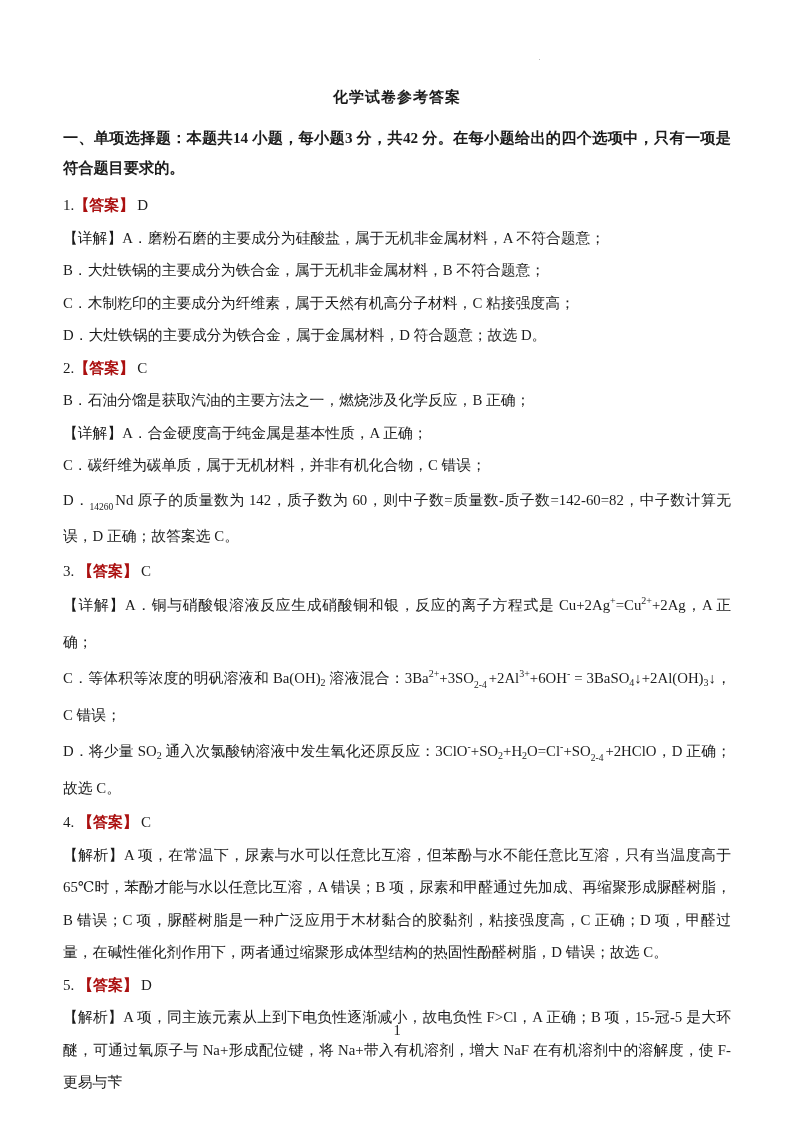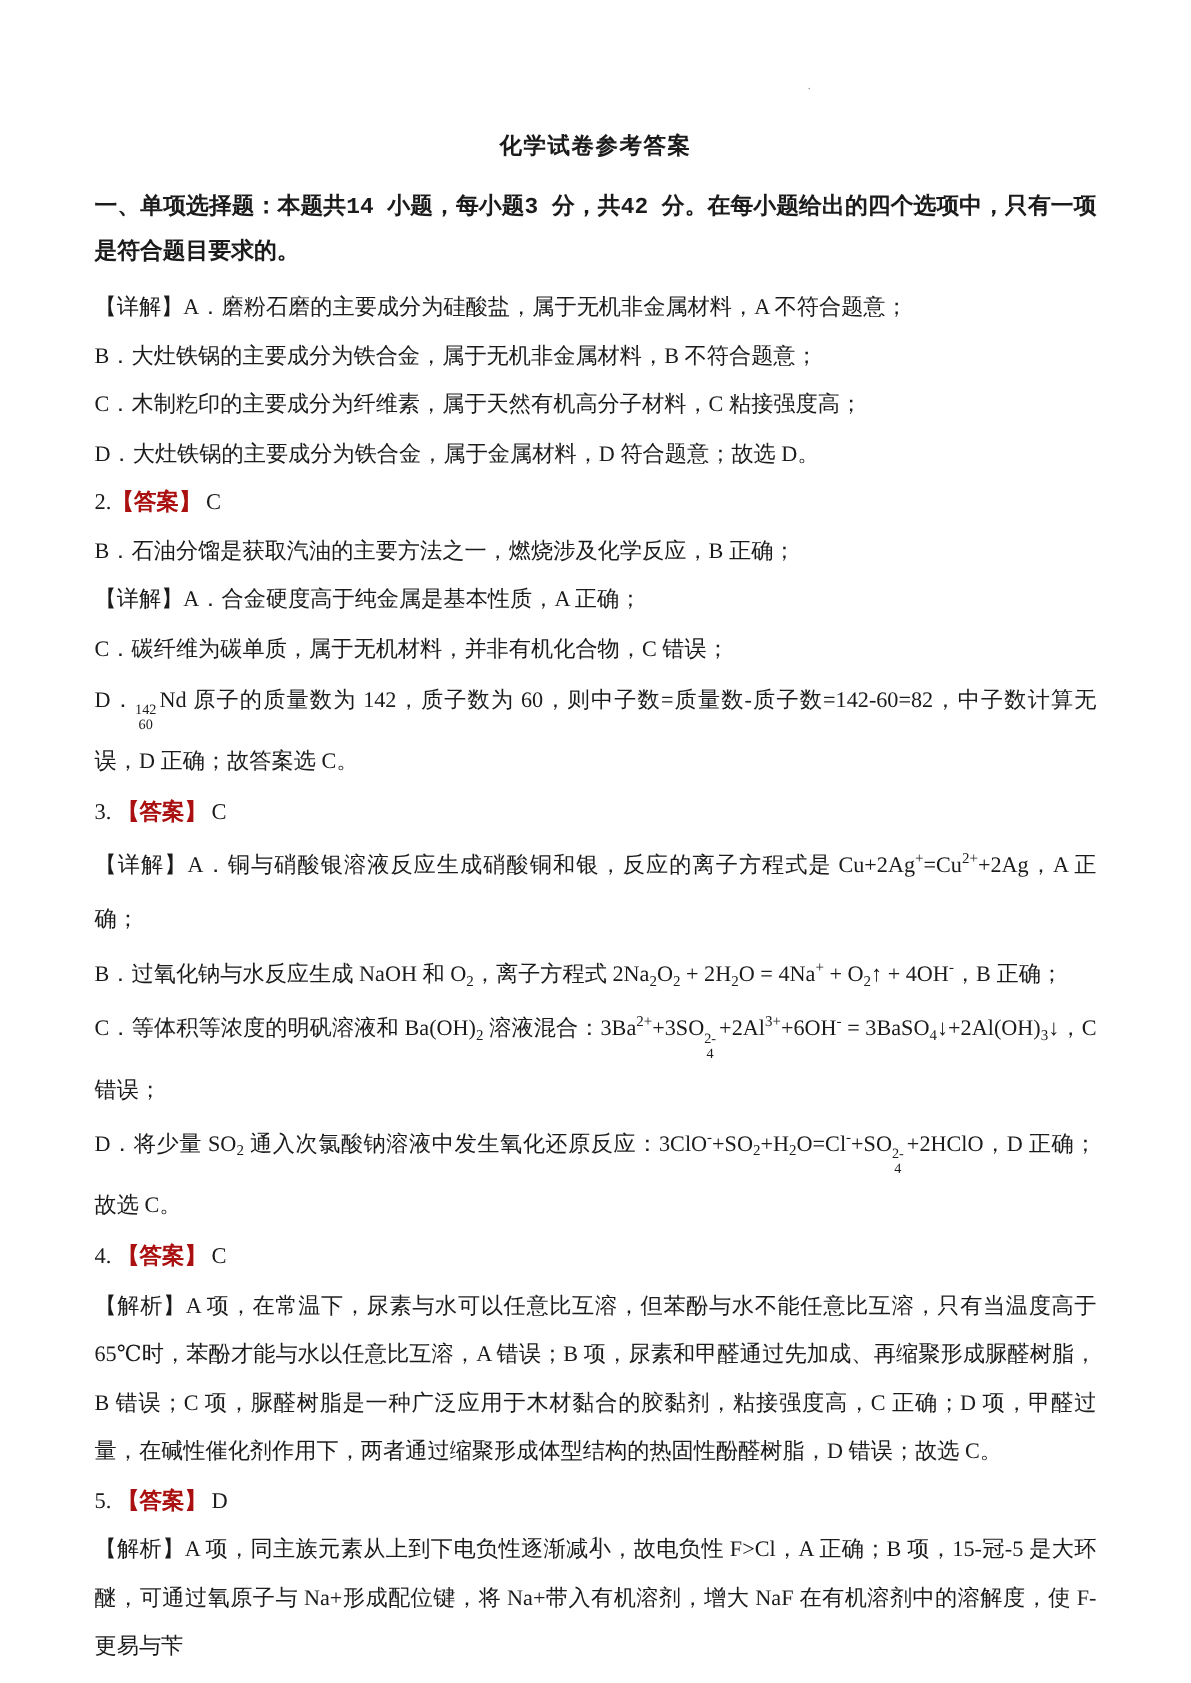--- a/index.html
+++ b/index.html
@@ -25,21 +25,20 @@
     font-weight:bold;
     text-align:center;
     letter-spacing:1px;
   }
   .section-heading{
     margin:0 0 6px 0;
     font-size:15.2px;
     font-weight:bold;
     line-height:30px;
     text-align:justify;
-    font-family:Liberation Mono, monospace;
   }
   .question-block{margin:0;}
   .answer-line{
     margin:0;
     font-size:15px;
     line-height:32.5px;
     white-space:pre-wrap;
   }
   .q-num{color:#1b1b1b;}
   .ans-label{color:var(--answer-red,#ab1010);font-weight:bold;}
@@ -50,21 +49,21 @@
     line-height:32.5px;
     text-align:justify;
   }
   .body-par.eq-par{line-height:36.5px;}
   .body-par b{font-weight:normal;}
   sup,sub{font-size:10px;line-height:0;font-family:"Liberation Serif",serif;}
   sup{vertical-align:6px;}
   sub{vertical-align:-3px;}
   .stk{
     display:inline-flex;
-    flex-direction:column;
+    flex-direction:row;
     align-items:center;
     font-size:9.5px;
     line-height:1.08;
     vertical-align:-5px;
     margin-right:2px;
     font-family:"Liberation Serif",serif;
   }
   .page-number{
     position:absolute;
     left:0;right:0;
@@ -76,39 +75,39 @@
 </style>
 </head>
 <body>
 
 <div class="page">
   <span class="scan-speck">·</span>
   <h1 class="doc-title">化学试卷参考答案</h1>
   <p class="section-heading">一、单项选择题：本题共14 小题，每小题3 分，共42 分。在每小题给出的四个选项中，只有一项是符合题目要求的。</p>
   <div id="questions">
       <div class="question-block">
+        <p class="answer-line"><span class="q-num">1.</span><span class="ans-label">【答案】</span><span class="ans-letter">D</span></p>
         <p class="body-par"><b>【详解】</b>A．磨粉石磨的主要成分为硅酸盐，属于无机非金属材料，A 不符合题意；</p>
         <p class="body-par">B．大灶铁锅的主要成分为铁合金，属于无机非金属材料，B 不符合题意；</p>
         <p class="body-par">C．木制籺印的主要成分为纤维素，属于天然有机高分子材料，C 粘接强度高；</p>
         <p class="body-par">D．大灶铁锅的主要成分为铁合金，属于金属材料，D 符合题意；故选 D。</p>
       </div>
       <div class="question-block">
         <p class="answer-line"><span class="q-num">2.</span><span class="ans-label">【答案】</span><span class="ans-letter">C</span></p>
         <p class="body-par">B．石油分馏是获取汽油的主要方法之一，燃烧涉及化学反应，B 正确；</p>
         <p class="body-par"><b>【详解】</b>A．合金硬度高于纯金属是基本性质，A 正确；</p>
         <p class="body-par">C．碳纤维为碳单质，属于无机材料，并非有机化合物，C 错误；</p>
         <p class="body-par eq-par">D．<span class="stk">
             <span>142</span>
             <span>60</span>
           </span>Nd 原子的质量数为 142，质子数为 60，则中子数=质量数-质子数=142-60=82，中子数计算无误，D 正确；故答案选 C。</p>
       </div>
       <div class="question-block">
         <p class="answer-line"><span class="q-num">3. </span><span class="ans-label">【答案】</span><span class="ans-letter">C</span></p>
         <p class="body-par eq-par"><b>【详解】</b>A．铜与硝酸银溶液反应生成硝酸铜和银，反应的离子方程式是 Cu+2Ag<sup>+</sup>=Cu<sup>2+</sup>+2Ag，A 正确；</p>
-        <p class="body-par eq-par">B．过氧化钠与水反应生成 NaOH 和 O<sub>2</sub>，离子方程式 2Na<sub>2</sub>O<sub>2</sub> + 2H<sub>2</sub>O = 4Na<sup>+</sup> + O<sub>2</sub>↑ + 4OH<sup>-</sup>，B 正确；</p>
         <p class="body-par eq-par">C．等体积等浓度的明矾溶液和 Ba(OH)<sub>2</sub> 溶液混合：3Ba<sup>2+</sup>+3SO<span class="stk">
             <span>2-</span>
             <span>4</span>
           </span>+2Al<sup>3+</sup>+6OH<sup>-</sup> = 3BaSO<sub>4</sub>↓+2Al(OH)<sub>3</sub>↓，C 错误；</p>
         <p class="body-par eq-par">D．将少量 SO<sub>2</sub> 通入次氯酸钠溶液中发生氧化还原反应：3ClO<sup>-</sup>+SO<sub>2</sub>+H<sub>2</sub>O=Cl<sup>-</sup>+SO<span class="stk">
             <span>2-</span>
             <span>4</span>
           </span>+2HClO，D 正确；故选 C。</p>
       </div>
       <div class="question-block">

